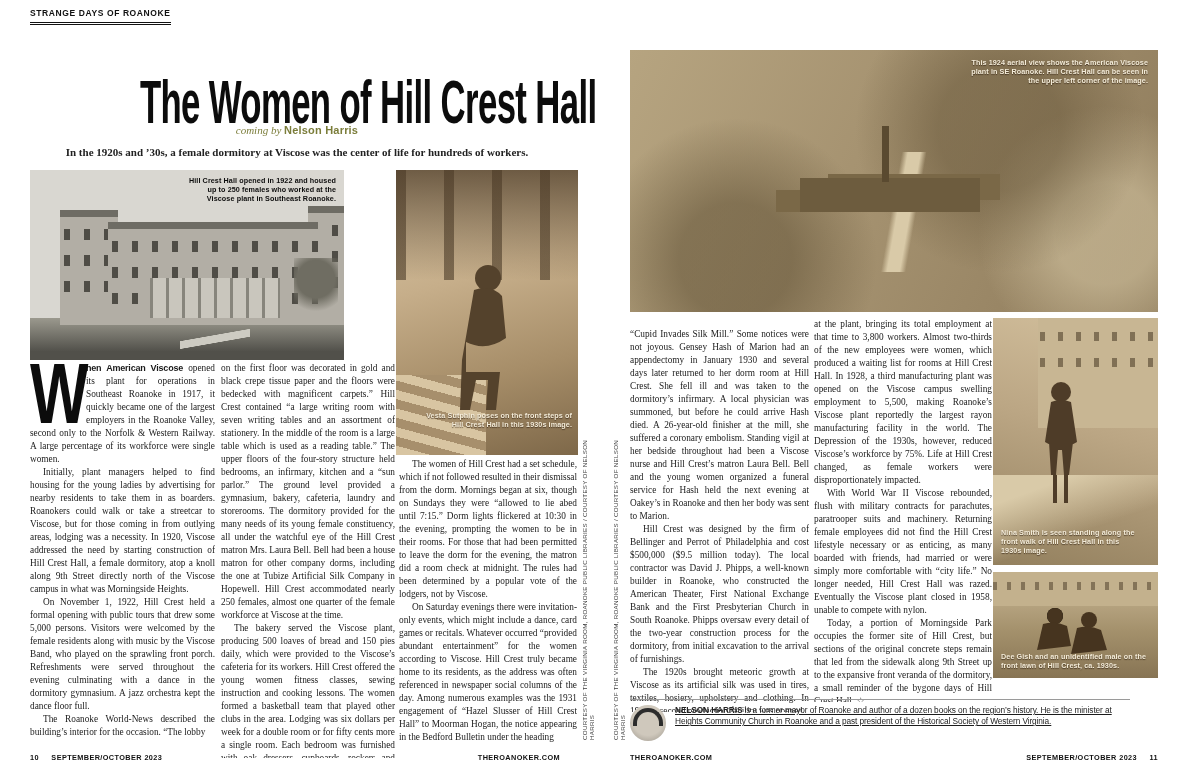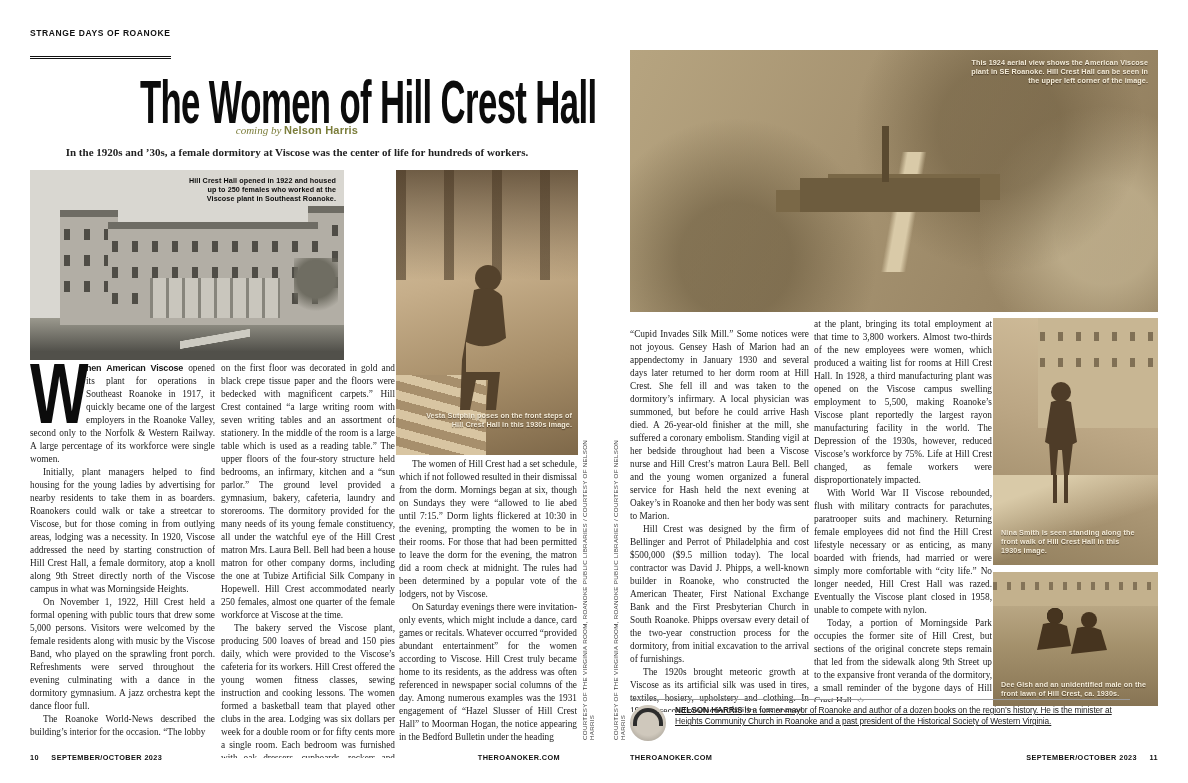--- a/index.html
+++ b/index.html
@@ -1,22 +1,22 @@
 <!DOCTYPE html>
 <html><head>
 <meta charset="utf-8">
 <style>
   html,body{margin:0;padding:0;background:#e8e8e8;}
   #spread{position:relative;width:1188px;height:783px;background:#ffffff;overflow:hidden;
           font-family:"Liberation Serif",serif;color:#1b1b1b;}
 
   
-  .kicker{position:absolute;left:30px;top:28px;font-family:"Liberation Sans",sans-serif;
+  .kicker{position:absolute;left:30px;top:8px;font-family:"Liberation Sans",sans-serif;
           font-weight:bold;font-size:8.5px;letter-spacing:.6px;color:#111;
-          border-bottom:3px double #111;padding-bottom:18px;}
+          border-bottom:3px double #111;padding-bottom:4px;}
   .title-wrap{position:absolute;left:0;top:66px;width:598px;text-align:left;white-space:nowrap;text-decoration:underline;}
   .title{display:inline-block;font-family:"Liberation Sans",sans-serif;font-weight:bold;
          font-size:56px;color:#0c0c0c;transform:scale(.62,1.1);transform-origin:center top;
          letter-spacing:-1px;}
   .byline{position:absolute;left:0;top:124px;width:594px;text-align:center;font-size:11px;color:#7b7d3a;}
   .byline .pre{font-style:italic;font-family:"Liberation Serif",serif;}
   .byline .auth{font-family:"Liberation Sans",sans-serif;font-weight:bold;letter-spacing:.2px;}
   .deck{position:absolute;left:0;top:146px;width:594px;text-align:center;
         font-family:Liberation Serif, serif;font-weight:bold;font-size:11px;color:#222;}
 
@@ -72,21 +72,21 @@
   #photo-nina{left:993px;top:318px;width:165px;height:247px;
       background:linear-gradient(195deg,#d3c09d 0%,#bba684 45%,#93805e 100%);}
   #photo-nina .bldg{position:absolute;right:0;top:0;width:120px;height:110px;
       background-color:#c8b693;
       background-image:repeating-linear-gradient(90deg,rgba(70,55,35,.55) 0 5px,transparent 5px 18px),
                        repeating-linear-gradient(90deg,rgba(70,55,35,.55) 0 5px,transparent 5px 18px);
       background-size:100% 9px;background-repeat:repeat-x;background-position:2px 14px,2px 40px;}
   #photo-nina .walkway{position:absolute;left:0;bottom:0;width:100%;height:90px;
       background:linear-gradient(160deg,#d9caa8 20%,transparent 60%);}
   #photo-nina svg{position:absolute;left:38px;top:62px;}
-  #photo-dee{left:993px;top:572px;width:165px;height:134px;
+  #photo-dee{left:993px;top:572px;width:165px;height:106px;
       background:linear-gradient(#cbb998 0%,#a4916c 55%,#8a male 100%);
       background:linear-gradient(#cbb998 0%,#a4916c 55%,#877454 100%);}
   #photo-dee .bldg{position:absolute;left:0;top:0;width:100%;height:34px;
       background-color:#c3b18d;
       background-image:repeating-linear-gradient(90deg,rgba(70,55,35,.5) 0 4px,transparent 4px 14px);
       background-size:100% 8px;background-repeat:repeat-x;background-position:0 10px;}
   #photo-dee svg{position:absolute;left:34px;top:34px;}
 
   
   .bodycol{position:absolute;text-align:justify;font-size:9.3px;line-height:13px;

